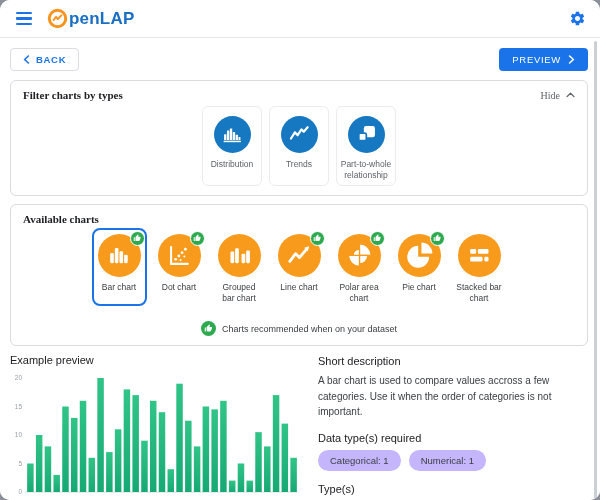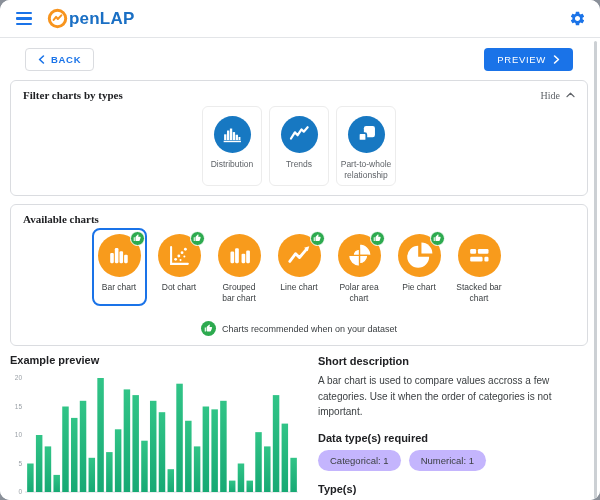--- a/index.html
+++ b/index.html
@@ -26,21 +26,21 @@
   }
   .hamburger { display: flex; flex-direction: column; gap: 3px; cursor: pointer; padding: 2px; }
   .hamburger span { width: 16px; height: 2.2px; background: #1a73e8; border-radius: 1px; }
   .logo { display: flex; align-items: center; gap: 1px; }
   .logo-text { font-size: 17px; font-weight: bold; color: #1a6fc4; letter-spacing: .2px; }
   .spacer { flex: 1; }
   .gear { cursor: pointer; display: flex; }
   .gear svg { width: 17px; height: 17px; }
   
   .content { position: relative; flex: 1; padding: 8px 12px 4px 10px; background: #fff; }
-  .toolbar { display: flex; justify-content: space-between; align-items: center; margin: 2px 15px 9px; }
+  .toolbar { display: flex; justify-content: space-between; align-items: center; margin: 2px 0 9px; }
   button { font-family: inherit; }
   .back-btn {
     display: flex; align-items: center; gap: 6px;
     background: #fff; border: 1px solid #dadce0; border-radius: 4px;
     color: #1a73e8; font-size: 9.5px; font-weight: bold; letter-spacing: .7px;
     padding: 5px 12px; cursor: pointer;
   }
   .preview-btn {
     display: flex; align-items: center; gap: 7px;
     background: #1a73e8; border: none; border-radius: 4px;
@@ -83,21 +83,21 @@
     display: flex; align-items: center; justify-content: center;
   }
   .badge svg { width: 8.5px; height: 8.5px; }
   .chart-label { font-size: 8.5px; color: #3c4043; text-align: center; line-height: 1.3; }
   .recommend-note { display: flex; justify-content: center; align-items: center; gap: 6px; margin-top: 4px; font-size: 9px; color: #3c4043; }
   .note-badge { position: static; width: 15px; height: 15px; border: none; background: #2daa4f; border-radius: 50%; display: flex; align-items: center; justify-content: center; }
   .note-badge svg { width: 9px; height: 9px; }
   .detail { display: flex; margin-top: 4px; }
   .detail-left { flex: 0 0 300px; width: 300px; }
   .detail-right { flex: 1; padding-left: 8px; padding-top: 1px; }
-  .sec-title { font-size: 11px; font-weight: bold; color: #202124; margin-bottom: 6px; }
+  .sec-title { font-size: 11px; font-weight: normal; color: #202124; margin-bottom: 6px; }
   .desc { font-size: 10px; color: #3c4043; line-height: 1.55; margin-bottom: 12px; padding-right: 6px; }
   .pill-row { display: flex; gap: 8px; margin-bottom: 12px; }
   .pill { background: #c4b5fd; border-radius: 12px; padding: 5px 12px; font-size: 9.5px; color: #3c4043; }
   .scrollbar { position: absolute; top: 3px; right: 3px; bottom: 3px; width: 3px; background: #ccd0d4; border-radius: 2px; }
 </style>
 </head>
 <body>
 
 <div class="window">
   <header>

